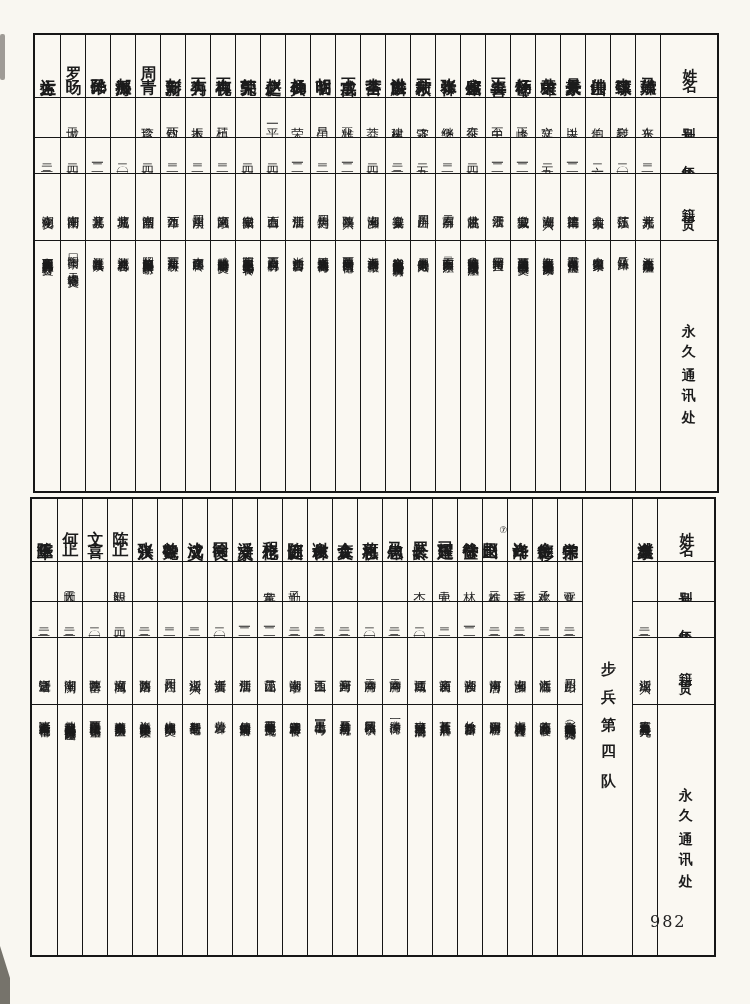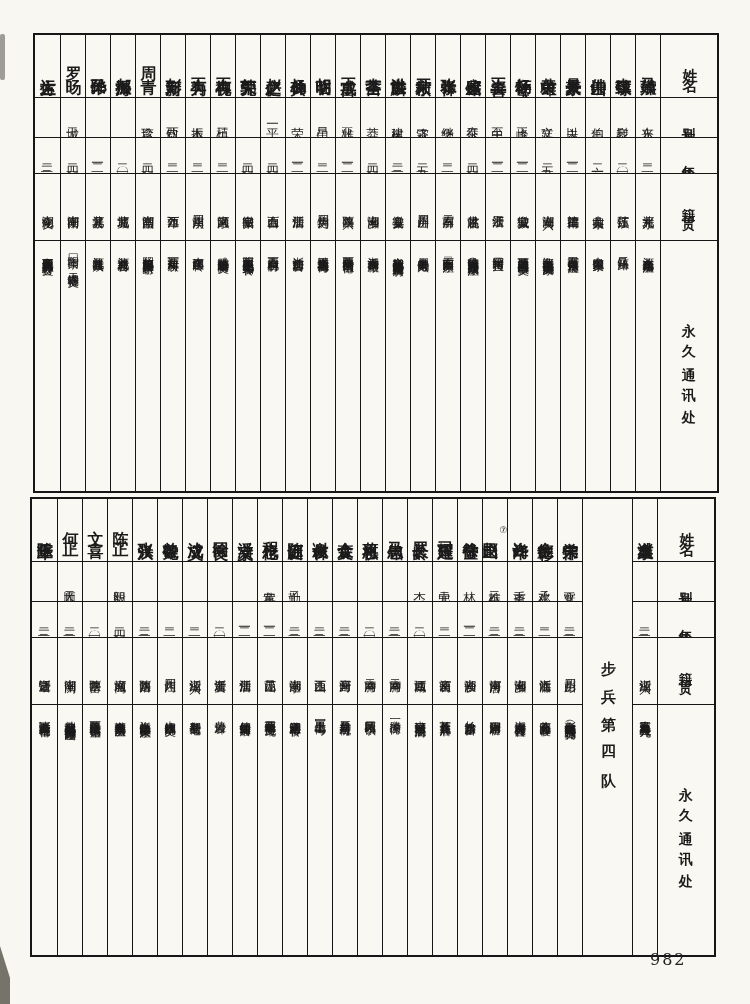--- a/index.html
+++ b/index.html
@@ -46,21 +46,21 @@
   .hdr-small   { font-size:13.5px; font-weight:bold; letter-spacing:2px; }
   .hdr-native  { font-size:13.5px; font-weight:bold; letter-spacing:10px; }
   .hdr-addr    { font-size:14px; font-weight:bold; letter-spacing:22px; }
   .c-addr.hdr-cell { align-items:center; padding-top:0; }
   .unit-cell {
     flex:1; border-bottom:none; display:flex; justify-content:center;
     align-items:flex-start; padding-top:150px; box-sizing:border-box;
   }
   .unit-text { font-size:15px; font-weight:bold; letter-spacing:28px; }
   .page-number {
-    position:absolute; left:650px; top:950px;
+    position:absolute; left:650px; top:912px;
     font-size:16px; letter-spacing:2px; color:#222;
   }
   .artifact { position:absolute; background:#55514a; }
   .a1 { left:0; top:34px;  width:5px;  height:46px; opacity:.55; border-radius:2px; }
   .a2 { left:0; top:946px; width:10px; height:58px; opacity:.8;
         clip-path:polygon(0 0, 100% 55%, 100% 100%, 0 100%); }
 </style>
 </head>
 <body>
 

